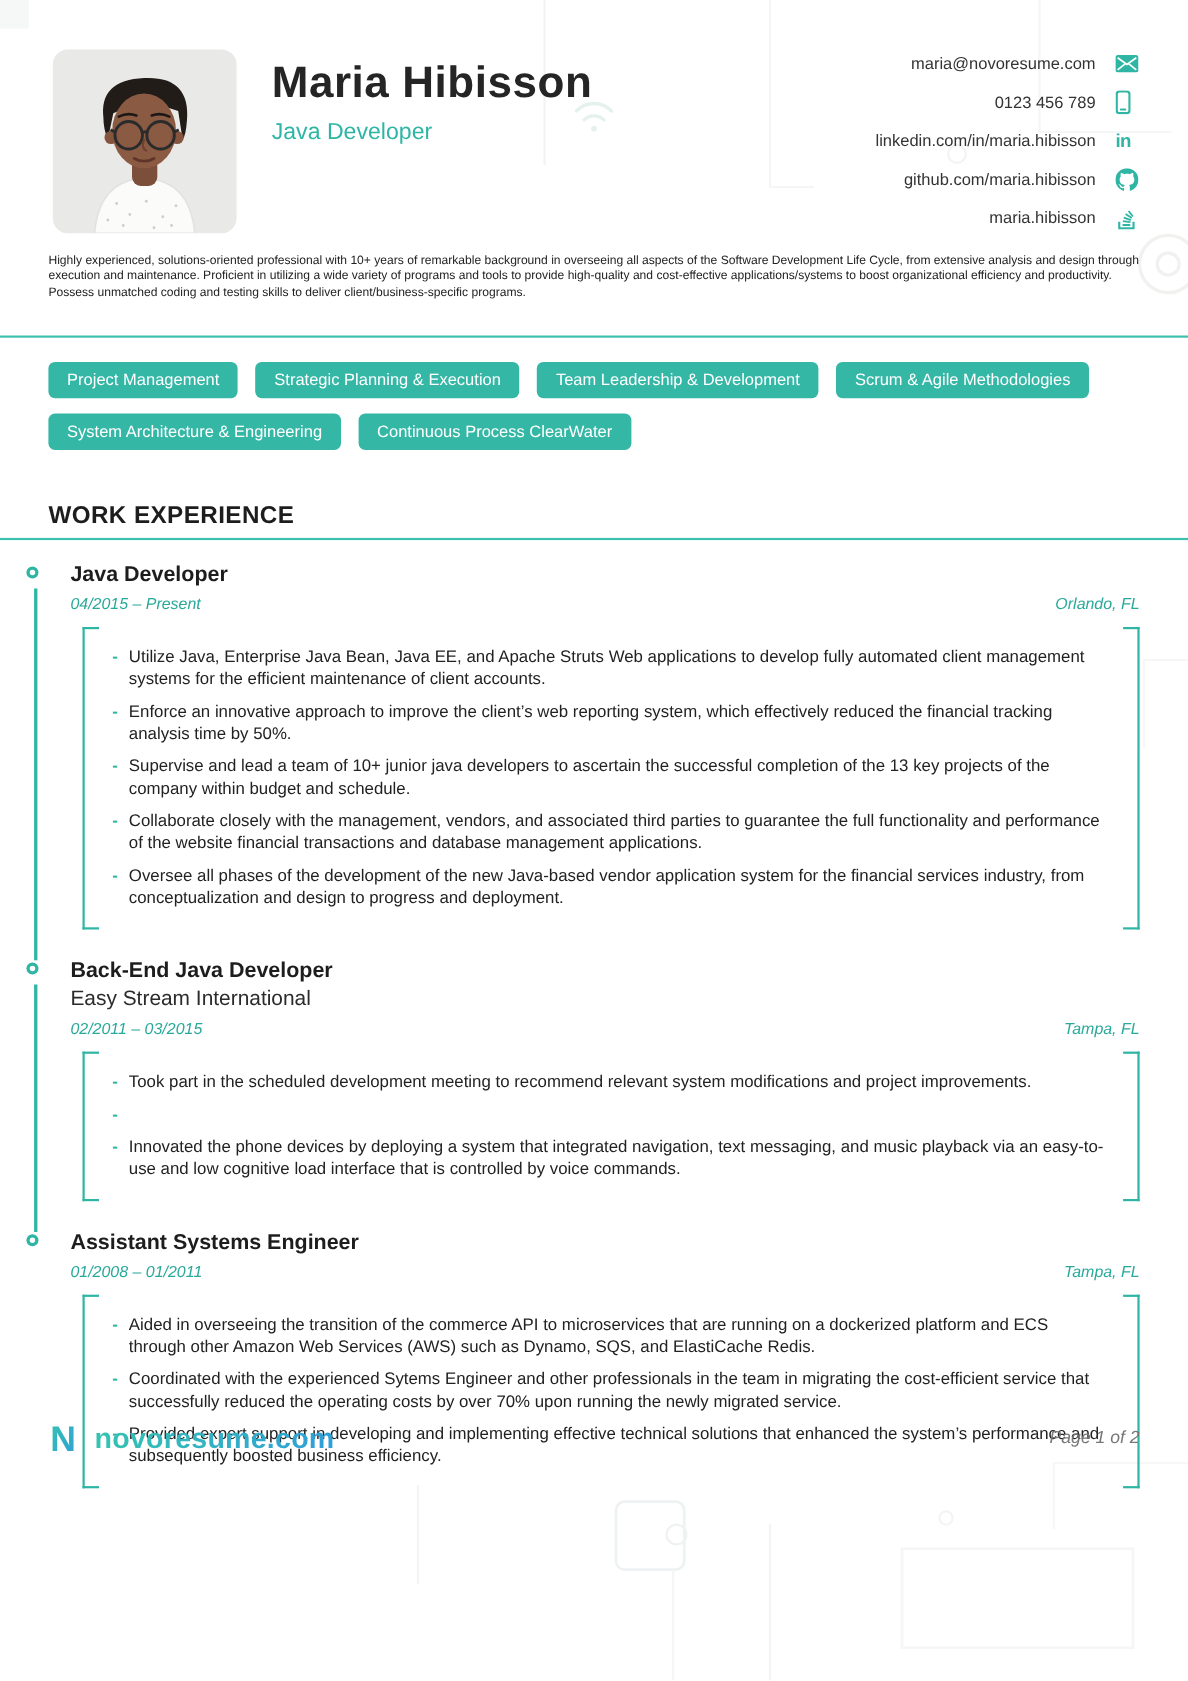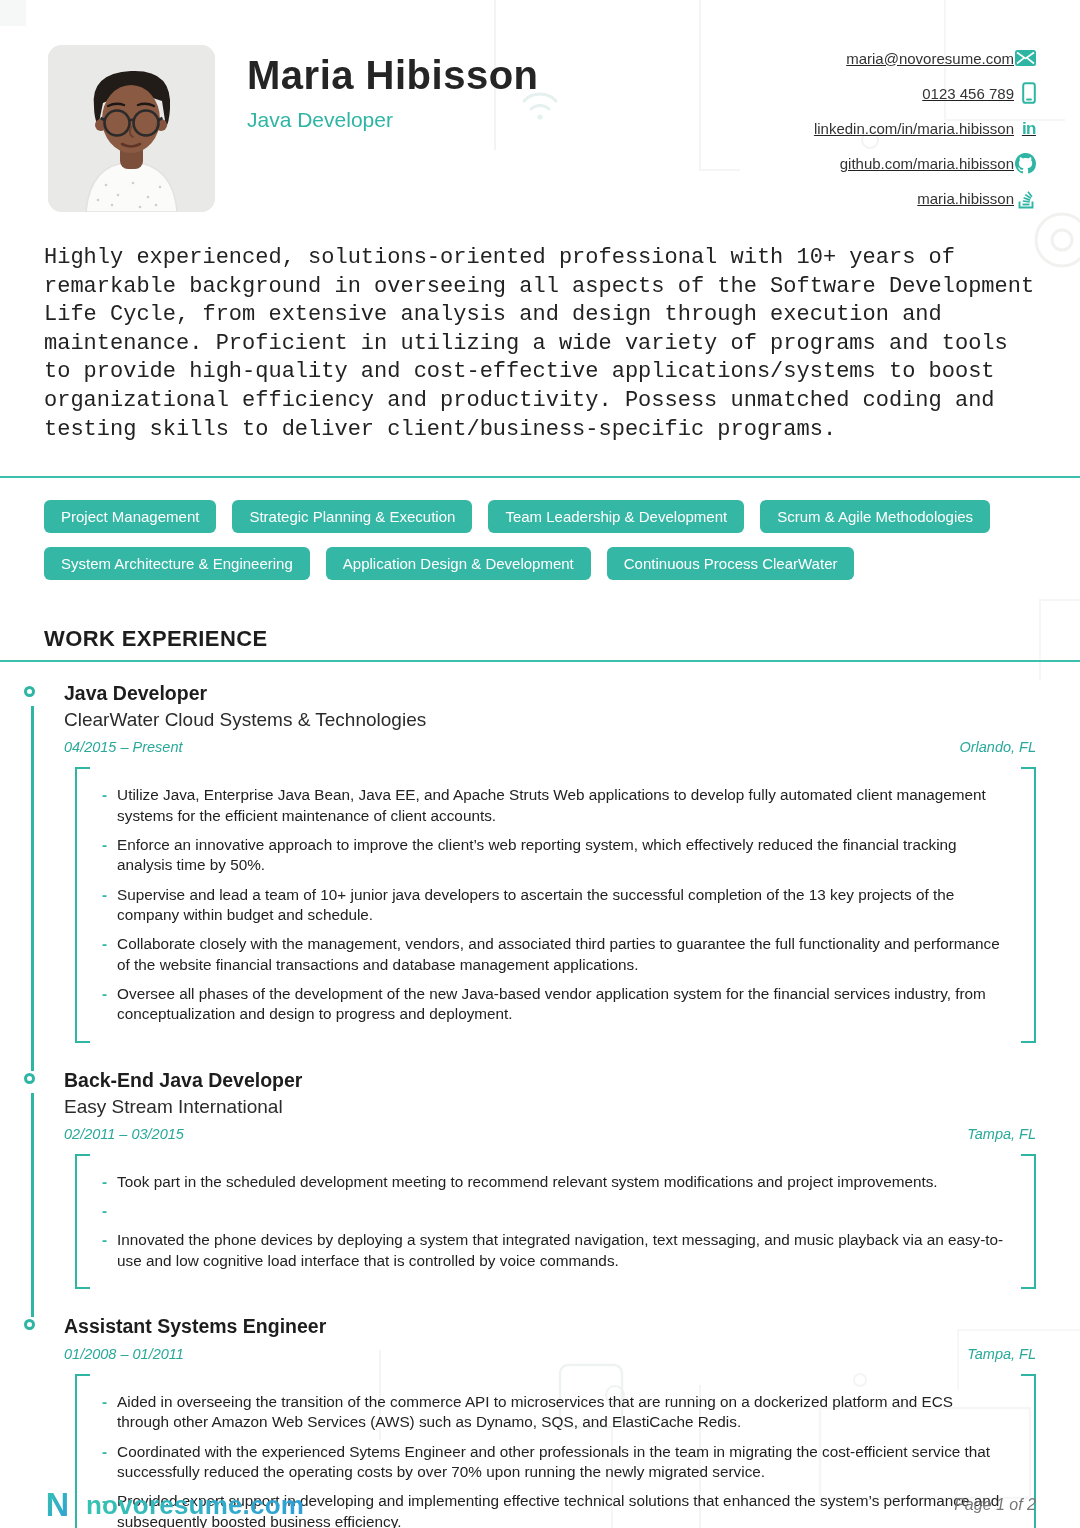--- a/index.html
+++ b/index.html
@@ -13,27 +13,27 @@
   .bg-decor{position:absolute;inset:0;pointer-events:none;z-index:0;}
   .content{position:relative;z-index:1;}
 
   
   .header{display:flex;align-items:flex-start;padding:45px 44px 0 48px;}
   .photo{width:167px;height:167px;border-radius:14px;overflow:hidden;flex:0 0 auto;background:#e9e9e7;}
   .identity{flex:1 1 auto;margin-left:32px;padding-top:8px;}
   .name{font-size:40px;font-weight:600;letter-spacing:.5px;color:#252525;}
   .job-title-header{font-size:21px;color:var(--accent);margin-top:10px;}
   .contacts{flex:0 0 auto;padding-top:2px;}
-  .contact-row{display:flex;justify-content:flex-end;align-items:center;gap:0;margin-bottom:13px;height:22px;text-decoration:underline;}
+  .contact-row{display:flex;justify-content:flex-end;align-items:center;gap:18px;margin-bottom:13px;height:22px;}
   .contact-label{font-size:15px;color:#333;}
-  .contact-icon{width:22px;height:22px;display:flex;align-items:center;justify-content:flex-end;}
+  .contact-icon{width:22px;height:22px;display:flex;align-items:center;justify-content:flex-start;}
   .linkedin-glyph{font-size:17px;font-weight:800;color:var(--accent);letter-spacing:-.5px;line-height:1;}
 
   
-  .summary{margin:22px 44px 0 44px;font-size:22px;line-height:1.3;color:var(--body);font-family:Liberation Mono, monospace;}
+  .summary{margin:8px 44px 0 44px;font-size:11px;line-height:1.3;color:var(--body);}
 
   
   .section-heading{margin:0 44px;font-size:22px;font-weight:800;letter-spacing:.4px;color:var(--heading);}
   .section-rule{height:2px;background:#3dbfae;margin-top:8px;}
   .expertise{margin-top:32px;}
   .pill-rows{margin:22px 44px 0 44px;}
   .pill-row{display:flex;gap:16px;margin-bottom:14px;}
   .pill{background:var(--pill);color:#fff;font-size:15px;padding:8px 17px;border-radius:6px;white-space:nowrap;}
 
   .work{margin-top:46px;}
@@ -197,36 +197,34 @@
       <div class="section-rule"></div>
       <div class="pill-rows">
         <div class="pill-row">
             <span class="pill">Project Management</span>
             <span class="pill">Strategic Planning &amp; Execution</span>
             <span class="pill">Team Leadership &amp; Development</span>
             <span class="pill">Scrum &amp; Agile Methodologies</span>
           </div>
         <div class="pill-row">
             <span class="pill">System Architecture &amp; Engineering</span>
-            <span class="pill">Application Design &amp; Development</span>
             <span class="pill">Continuous Process ClearWater</span>
           </div>
       </div>
     </div>
 
     <div class="work">
       <h2 class="section-heading">WORK EXPERIENCE</h2>
       <div class="section-rule"></div>
 
       <div class="jobs">
 
         <div class="job">
           <span class="job-circle"></span>
           <div class="job-title">Java Developer</div>
-          <div class="job-company">ClearWater Cloud Systems &amp; Technologies</div>
           <div class="job-meta">
             <span>04/2015 – Present</span>
             <span>Orlando, FL</span>
           </div>
           <ul class="bullets">
               <li class="bullet">
                 <span class="dash">-</span>
                 <span>Utilize Java, Enterprise Java Bean, Java EE, and Apache Struts Web applications to develop fully automated client management systems for the efficient maintenance of client accounts.</span>
               </li>
               <li class="bullet">

